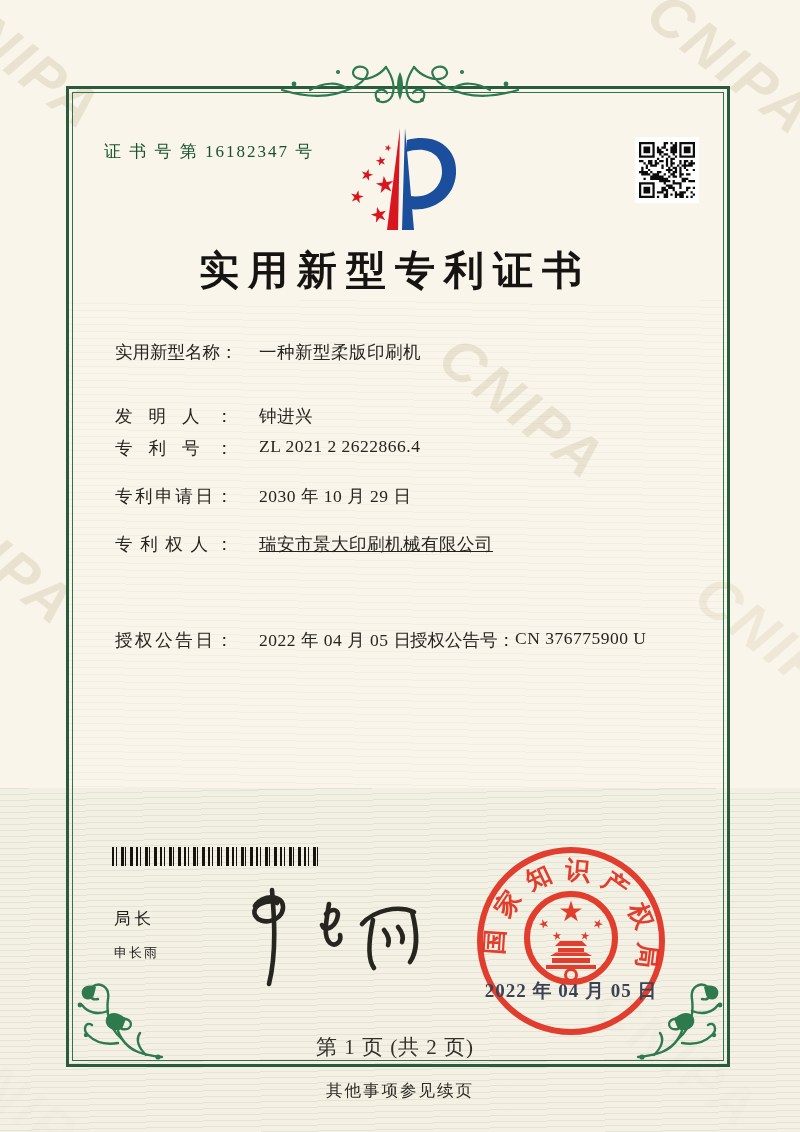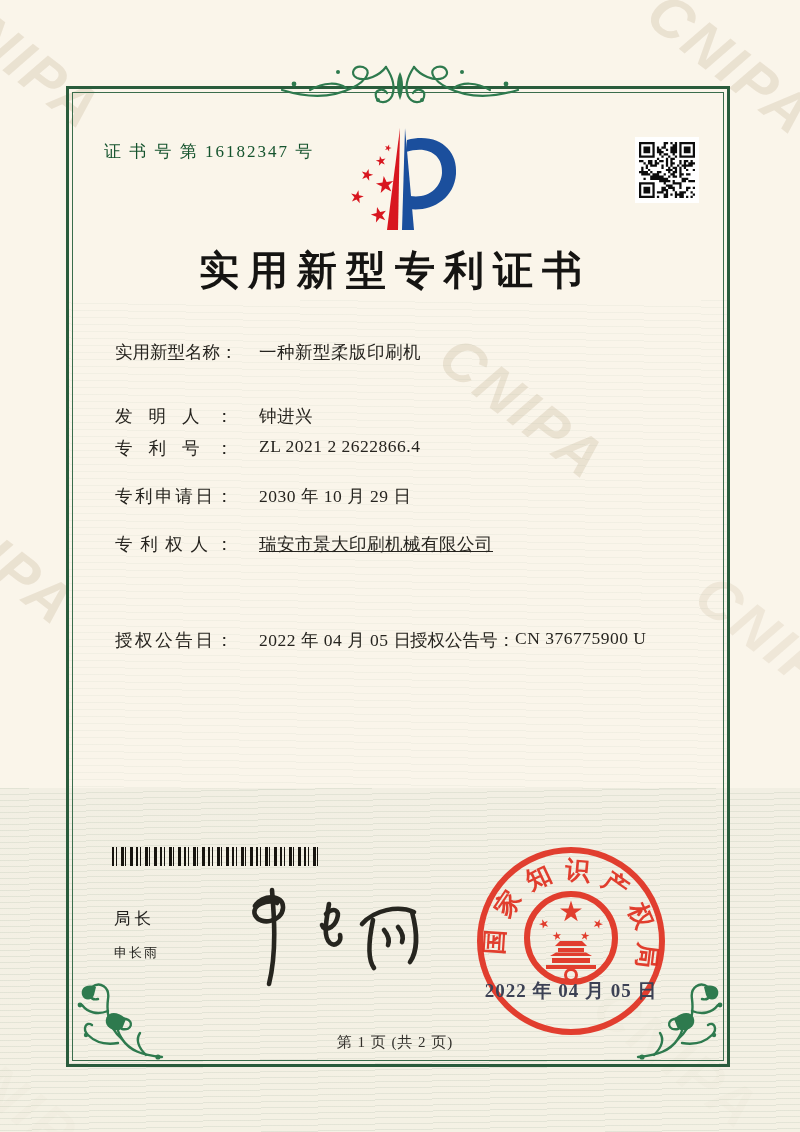--- a/index.html
+++ b/index.html
@@ -79,21 +79,21 @@
   
   .sig-role{position:absolute;left:114px;top:908px;font-size:16.5px;letter-spacing:4px;color:#1f1e1b;}
   .sig-name{position:absolute;left:114px;top:944px;font-size:13px;letter-spacing:2px;color:#1f1e1b;}
   .sig-script{position:absolute;left:222px;top:882px;width:215px;height:110px;}
   .seal{position:absolute;left:472px;top:842px;width:198px;height:198px;}
   .seal-date{
     position:absolute;left:472px;top:978px;width:198px;text-align:center;
     font-size:19px;font-weight:700;color:#3c4154;letter-spacing:1px;white-space:nowrap;
   }
   
-  .page-info{position:absolute;left:66px;top:1033px;width:658px;text-align:center;font-size:15px;letter-spacing:1px;color:#33312c;}
+  .page-info{position:absolute;left:66px;top:1033px;width:658px;text-align:center;font-size:21px;letter-spacing:1px;color:#33312c;}
   .footer-note{position:absolute;left:0;top:1080px;width:800px;text-align:center;font-size:16.5px;letter-spacing:2px;color:#2b2923;}
 </style>
 </head>
 <body>
 
 <div class="page">
 
   <div class="wm" style="left:-36px;top:-28px;">CNIPA</div>
   <div class="wm" style="left:676px;top:-22px;">CNIPA</div>
   <div class="wm" style="left:468px;top:322px;">CNIPA</div>
@@ -254,14 +254,15 @@
         <path d="M78,114 L120,114 L114,110.5 L84,110.5 Z"></path>
         <rect x="80" y="116" width="38" height="5"></rect>
         <rect x="74" y="123" width="50" height="4"></rect>
       </g>
       <circle cx="99" cy="133" r="5.5" fill="none" stroke-width="3"></circle>
     </g>
   </svg>
   <div class="seal-date">2022 年 04 月 05 日</div>
 
   <div class="page-info">第 1 页 (共 2 页)</div>
+  <div class="footer-note">其他事项参见续页</div>
 
 </div>
 
 </body></html>

